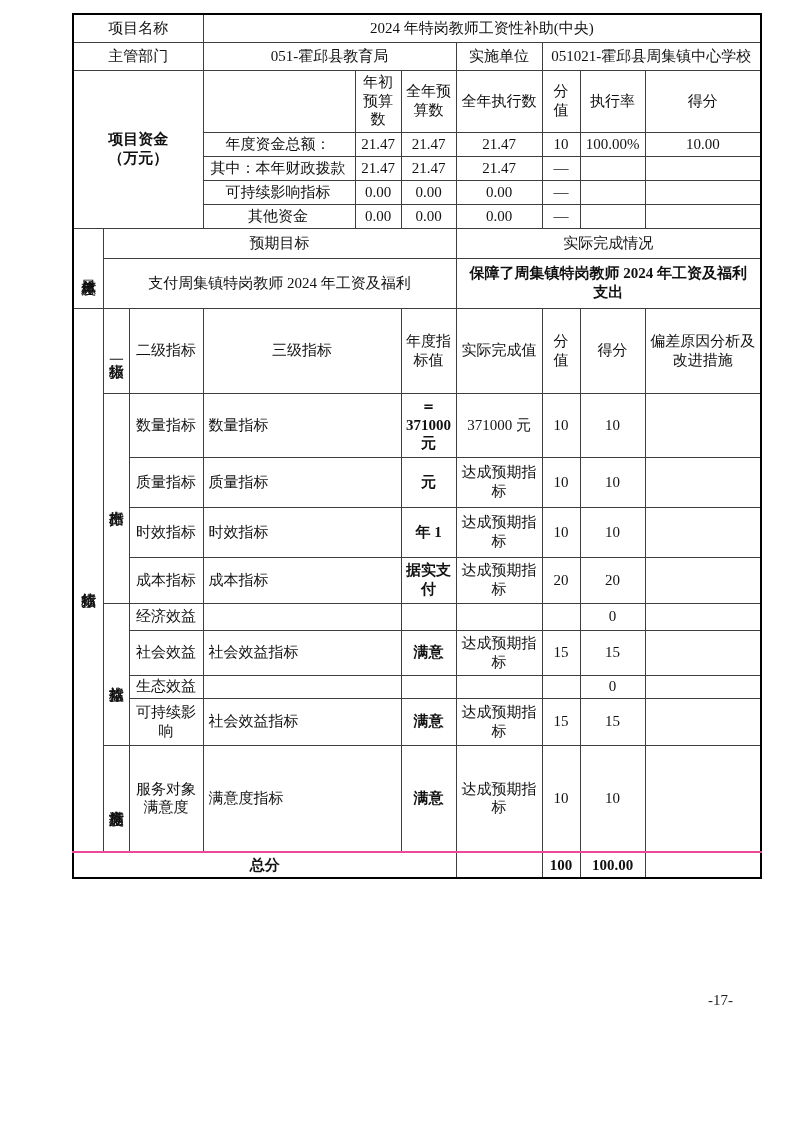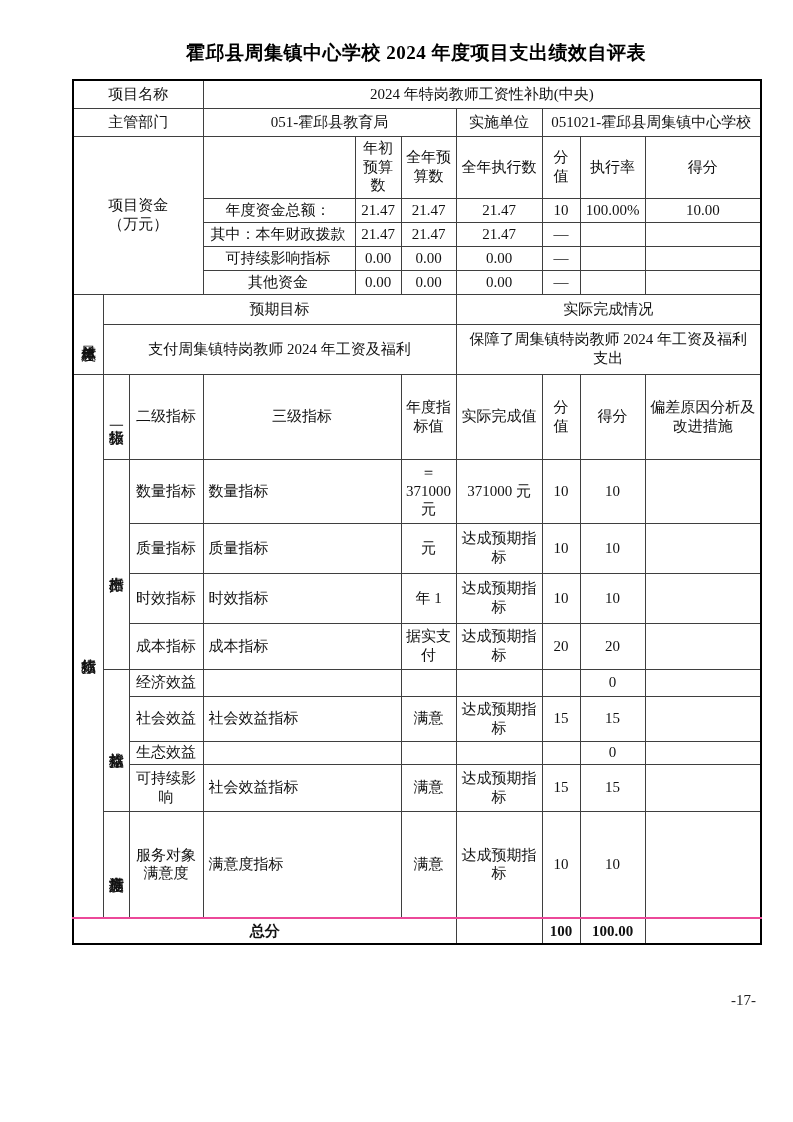--- a/index.html
+++ b/index.html
@@ -14,39 +14,38 @@
   }
   table.eval{
     border-collapse:collapse;table-layout:fixed;width:688px;
     margin:13px 0 0 72px;border:2px solid #000;
   }
   td{
     border:1px solid #3f3f3f;font-size:15px;line-height:1.25;
     text-align:center;vertical-align:middle;padding:1px 3px;
     overflow:visible;word-break:normal;
   }
-  .pre{white-space:pre-line;}
+  .pre{white-space:pre-line;font-weight:bold;}
   .la{text-align:left;padding-left:5px;}
   .funds-name{white-space:nowrap;padding-right:5px;}
   .hdr-points{padding:0 11px;margin-top:44px;}
   .vcell{padding:0;}
   .vtext{
     writing-mode:vertical-rl;text-orientation:upright;
     display:inline-block;text-align:center;line-height:17px;vertical-align:middle;
   }
   .vtext.wrap2{height:70px;}
   .row-total td{font-weight:bold;border-top:2px solid #ec4899;}
-  .pageno{position:absolute;top:992px;right:37px;font-size:15px;color:#222;}
+  .pageno{position:absolute;top:992px;right:60px;font-size:15px;color:#222;}
 </style>
 </head>
 <body>
 
 <div class="page">
 
-  <div class="title">霍邱县周集镇中心学校 2024 年度项目支出绩效自评表</div>
 
   <table class="eval">
     <colgroup>
       <col style="width:30px">
         <col style="width:26px">
         <col style="width:74px">
       <col style="width:152px">
         <col style="width:46px">
         <col style="width:55px">
       <col style="width:86px">

